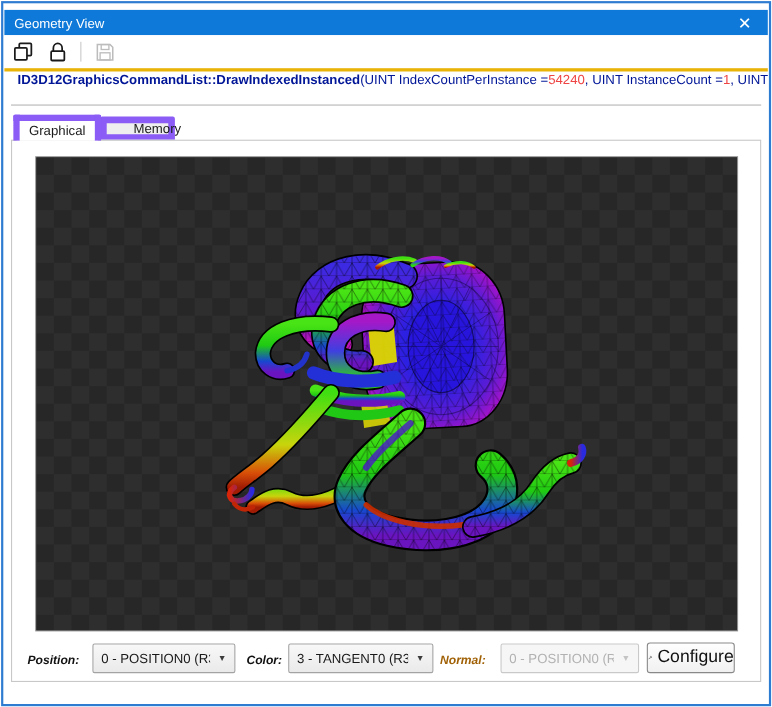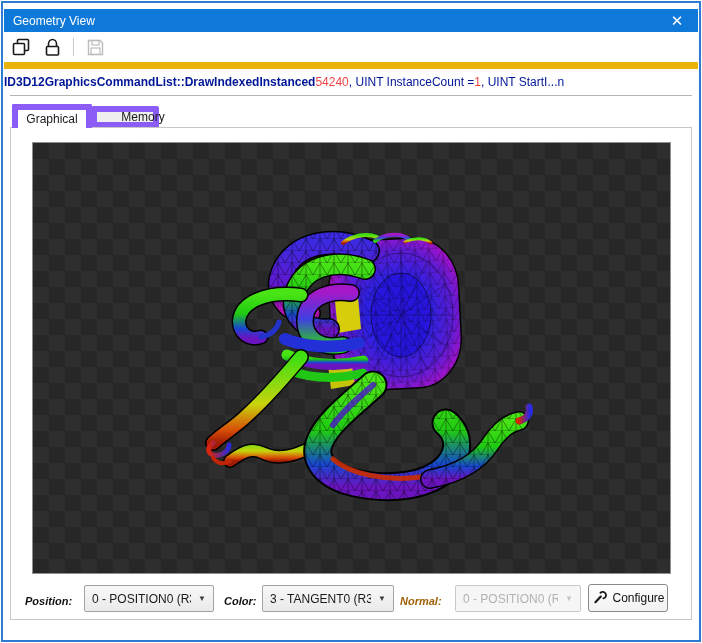--- a/index.html
+++ b/index.html
@@ -14,22 +14,22 @@
   .close-btn { position:absolute; right:8px; top:0; height:23px; width:26px; display:flex;
                align-items:center; justify-content:center; color:#fff; font-size:15px; cursor:default; }
 
   
   .toolbar { position:absolute; left:4px; top:32px; width:694px; height:30px; background:#fff;
              display:flex; align-items:center; padding-left:6px; gap:9px; }
   .tool-btn { width:22px; height:22px; display:flex; align-items:center; justify-content:center; }
   .tool-sep { width:1px; height:18px; background:#c9c9c9; margin:0 1px; }
 
   
-  .apiline { position:absolute; left:4px; top:62px; width:694px; height:32px; border-top:7px solid #eab308;
-             display:flex; align-items:center; padding-left:0; font-size:12px; color:#001697;
+  .apiline { position:absolute; left:4px; top:62px; width:694px; height:32px; border-top:3px solid #eab308;
+             display:flex; align-items:flex-start; padding-left:12px; font-size:12px; color:#001697;
              white-space:nowrap; overflow:hidden; }
   .apiline .method { font-weight:bold; }
   .apiline .val { color:#ef4444; }
   .subsep { position:absolute; left:10px; top:95px; width:682px; height:1px; background:#b5b5b5; }
 
   
   .tabs { position:absolute; left:12px; top:104px; height:24px; display:flex; align-items:flex-end; }
   .tab { font-size:12px; display:flex; align-items:center; justify-content:center;
          border:6px solid #8b5cf6; color:#1a1a1a; }
   .tab.active { height:24px; width:80px; background:#fff; border-bottom:none; position:relative; z-index:3;
@@ -51,21 +51,21 @@
   .lbl.disabled { color:#a16207; }
   .dd { position:absolute; top:585px; height:27px; border:1px solid #a3a3a3; border-radius:2px;
         background:linear-gradient(#f8f8f8,#eaeaea); display:flex; align-items:center; overflow:hidden; }
   .dd .val { font-size:12px; color:#1a1a1a; padding-left:7px; white-space:nowrap; overflow:hidden; flex:1; }
   .dd .arr { width:22px; text-align:center; font-size:8px; color:#3c3c3c; flex:none; }
   .dd.disabled { border-color:#c9c9c9; background:#f6f6f6; }
   .dd.disabled .val { color:#b2b2b2; }
   .dd.disabled .arr { color:#c4c4c4; }
   .configure { position:absolute; left:588px; top:584px; width:80px; height:28px; border:1px solid #898989;
                border-radius:3px; background:linear-gradient(#fefefe,#f1f1f1); display:flex; align-items:center;
-               justify-content:center; gap:5px; font-size:12px; color:#111; }
+               justify-content:center; gap:5px; font-size:16px; color:#111; }
 </style>
 </head>
 <body>
 
 <div id="app">
 
   <div class="titlebar">
     <span class="title">Geometry View</span>
     <span class="close-btn">✕</span>
   </div>
@@ -88,20 +88,21 @@
       <svg width="19" height="19" viewBox="0 0 19 19">
         <path d="M2.5 2.5 H14 L16.5 5 V16.5 H2.5 Z" fill="none" stroke="#bcbcbc" stroke-width="1.4"></path>
         <rect x="6" y="2.5" width="7" height="4.5" fill="none" stroke="#bcbcbc" stroke-width="1.2"></rect>
         <rect x="5" y="10" width="9" height="6.5" fill="none" stroke="#bcbcbc" stroke-width="1.2"></rect>
       </svg>
     </span>
   </div>
 
   <div class="apiline">
     <span class="method">ID3D12GraphicsCommandList::DrawIndexedInstanced</span>
+      <span>(UINT IndexCountPerInstance = </span>
       <span class="val">54240</span>
       <span>, UINT InstanceCount = </span>
       <span class="val">1</span>
       <span>, UINT StartI...n</span>
   </div>
   <div class="subsep"></div>
 
   <div class="tabs">
     <div class="tab active">Graphical</div>
     <div class="tab inactive">Memory</div>

